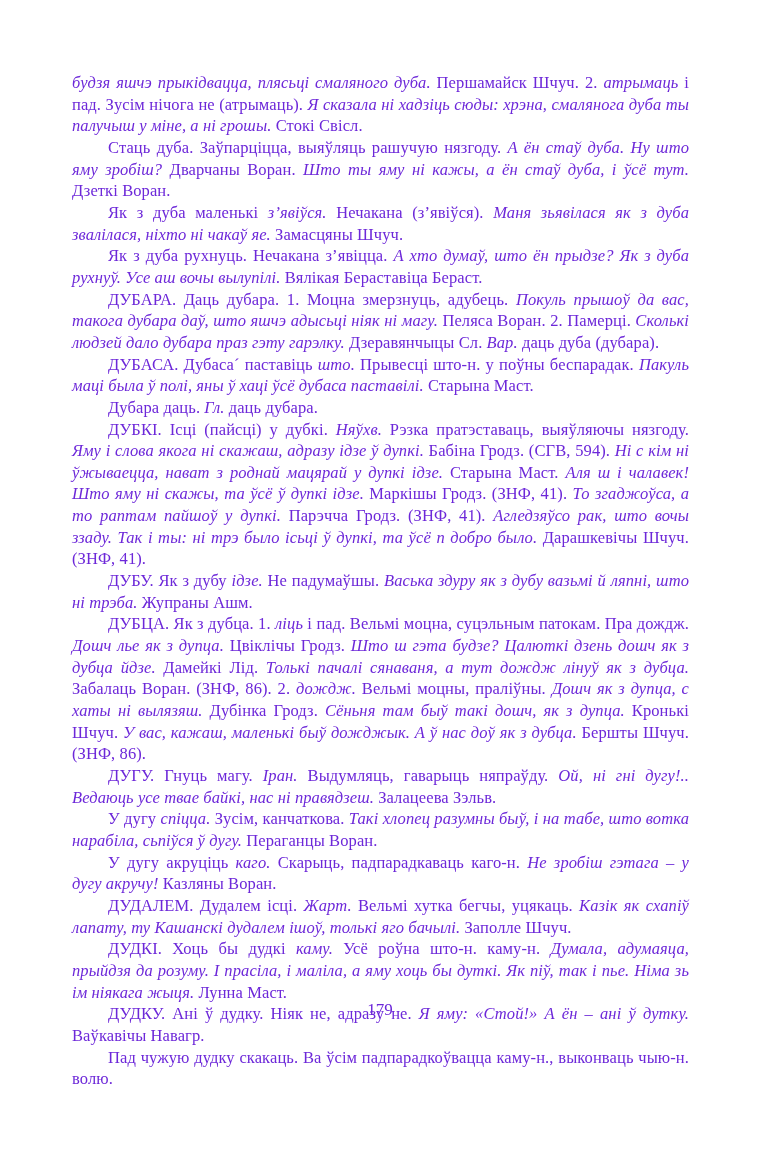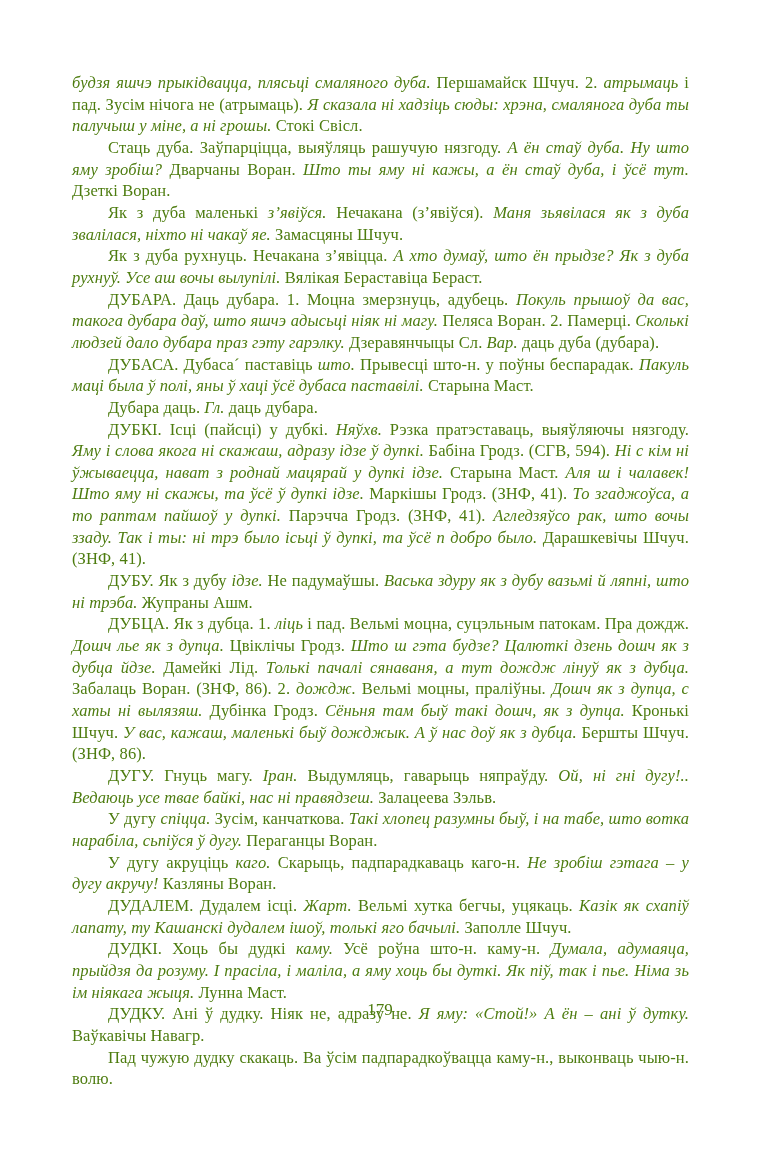--- a/index.html
+++ b/index.html
@@ -7,21 +7,21 @@
     padding: 0;
     background: #ffffff;
   }
   .page {
     position: relative;
     width: 760px;
     height: 1157px;
     background: #ffffff;
     overflow: hidden;
     font-family: "Liberation Serif", "DejaVu Serif", serif;
-    color: #4d7c0f;
+    color: #6d28d9;
   }
   .text-block {
     position: absolute;
     left: 72px;
     top: 72px;
     width: 617px;
     font-size: 16.5px;
     line-height: 21.65px;
     text-align: justify;
     letter-spacing: 0.1px;

